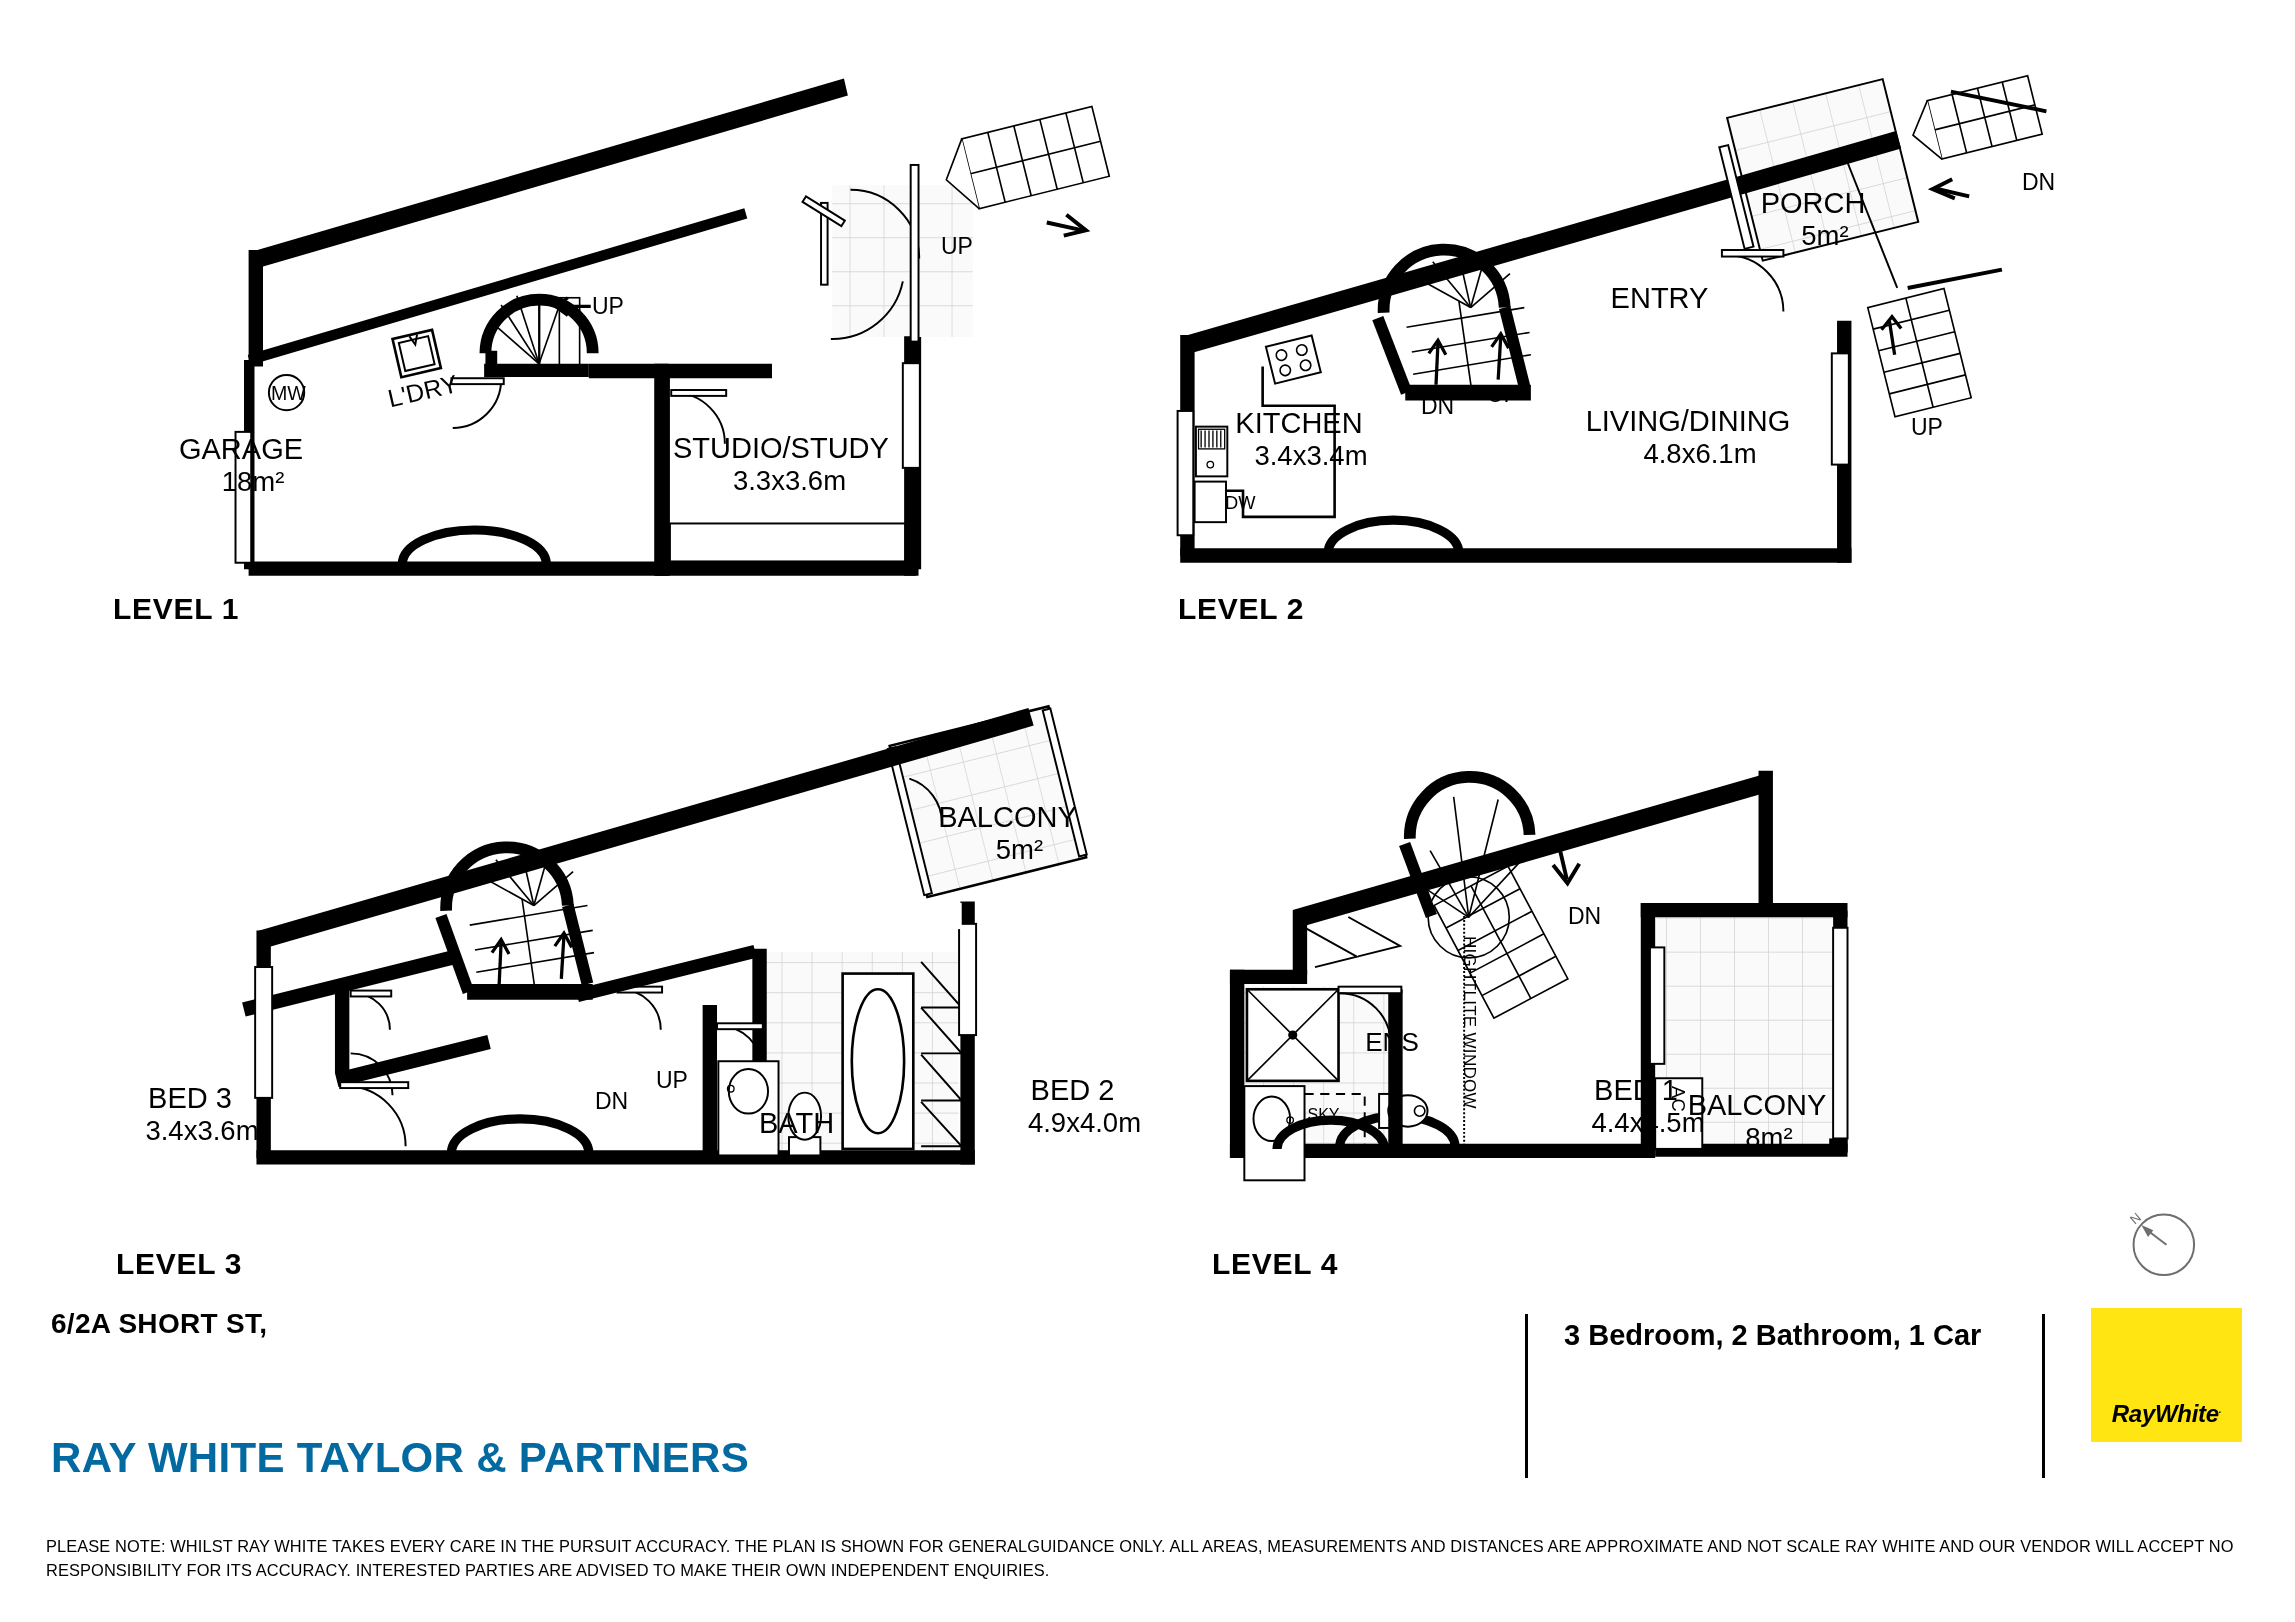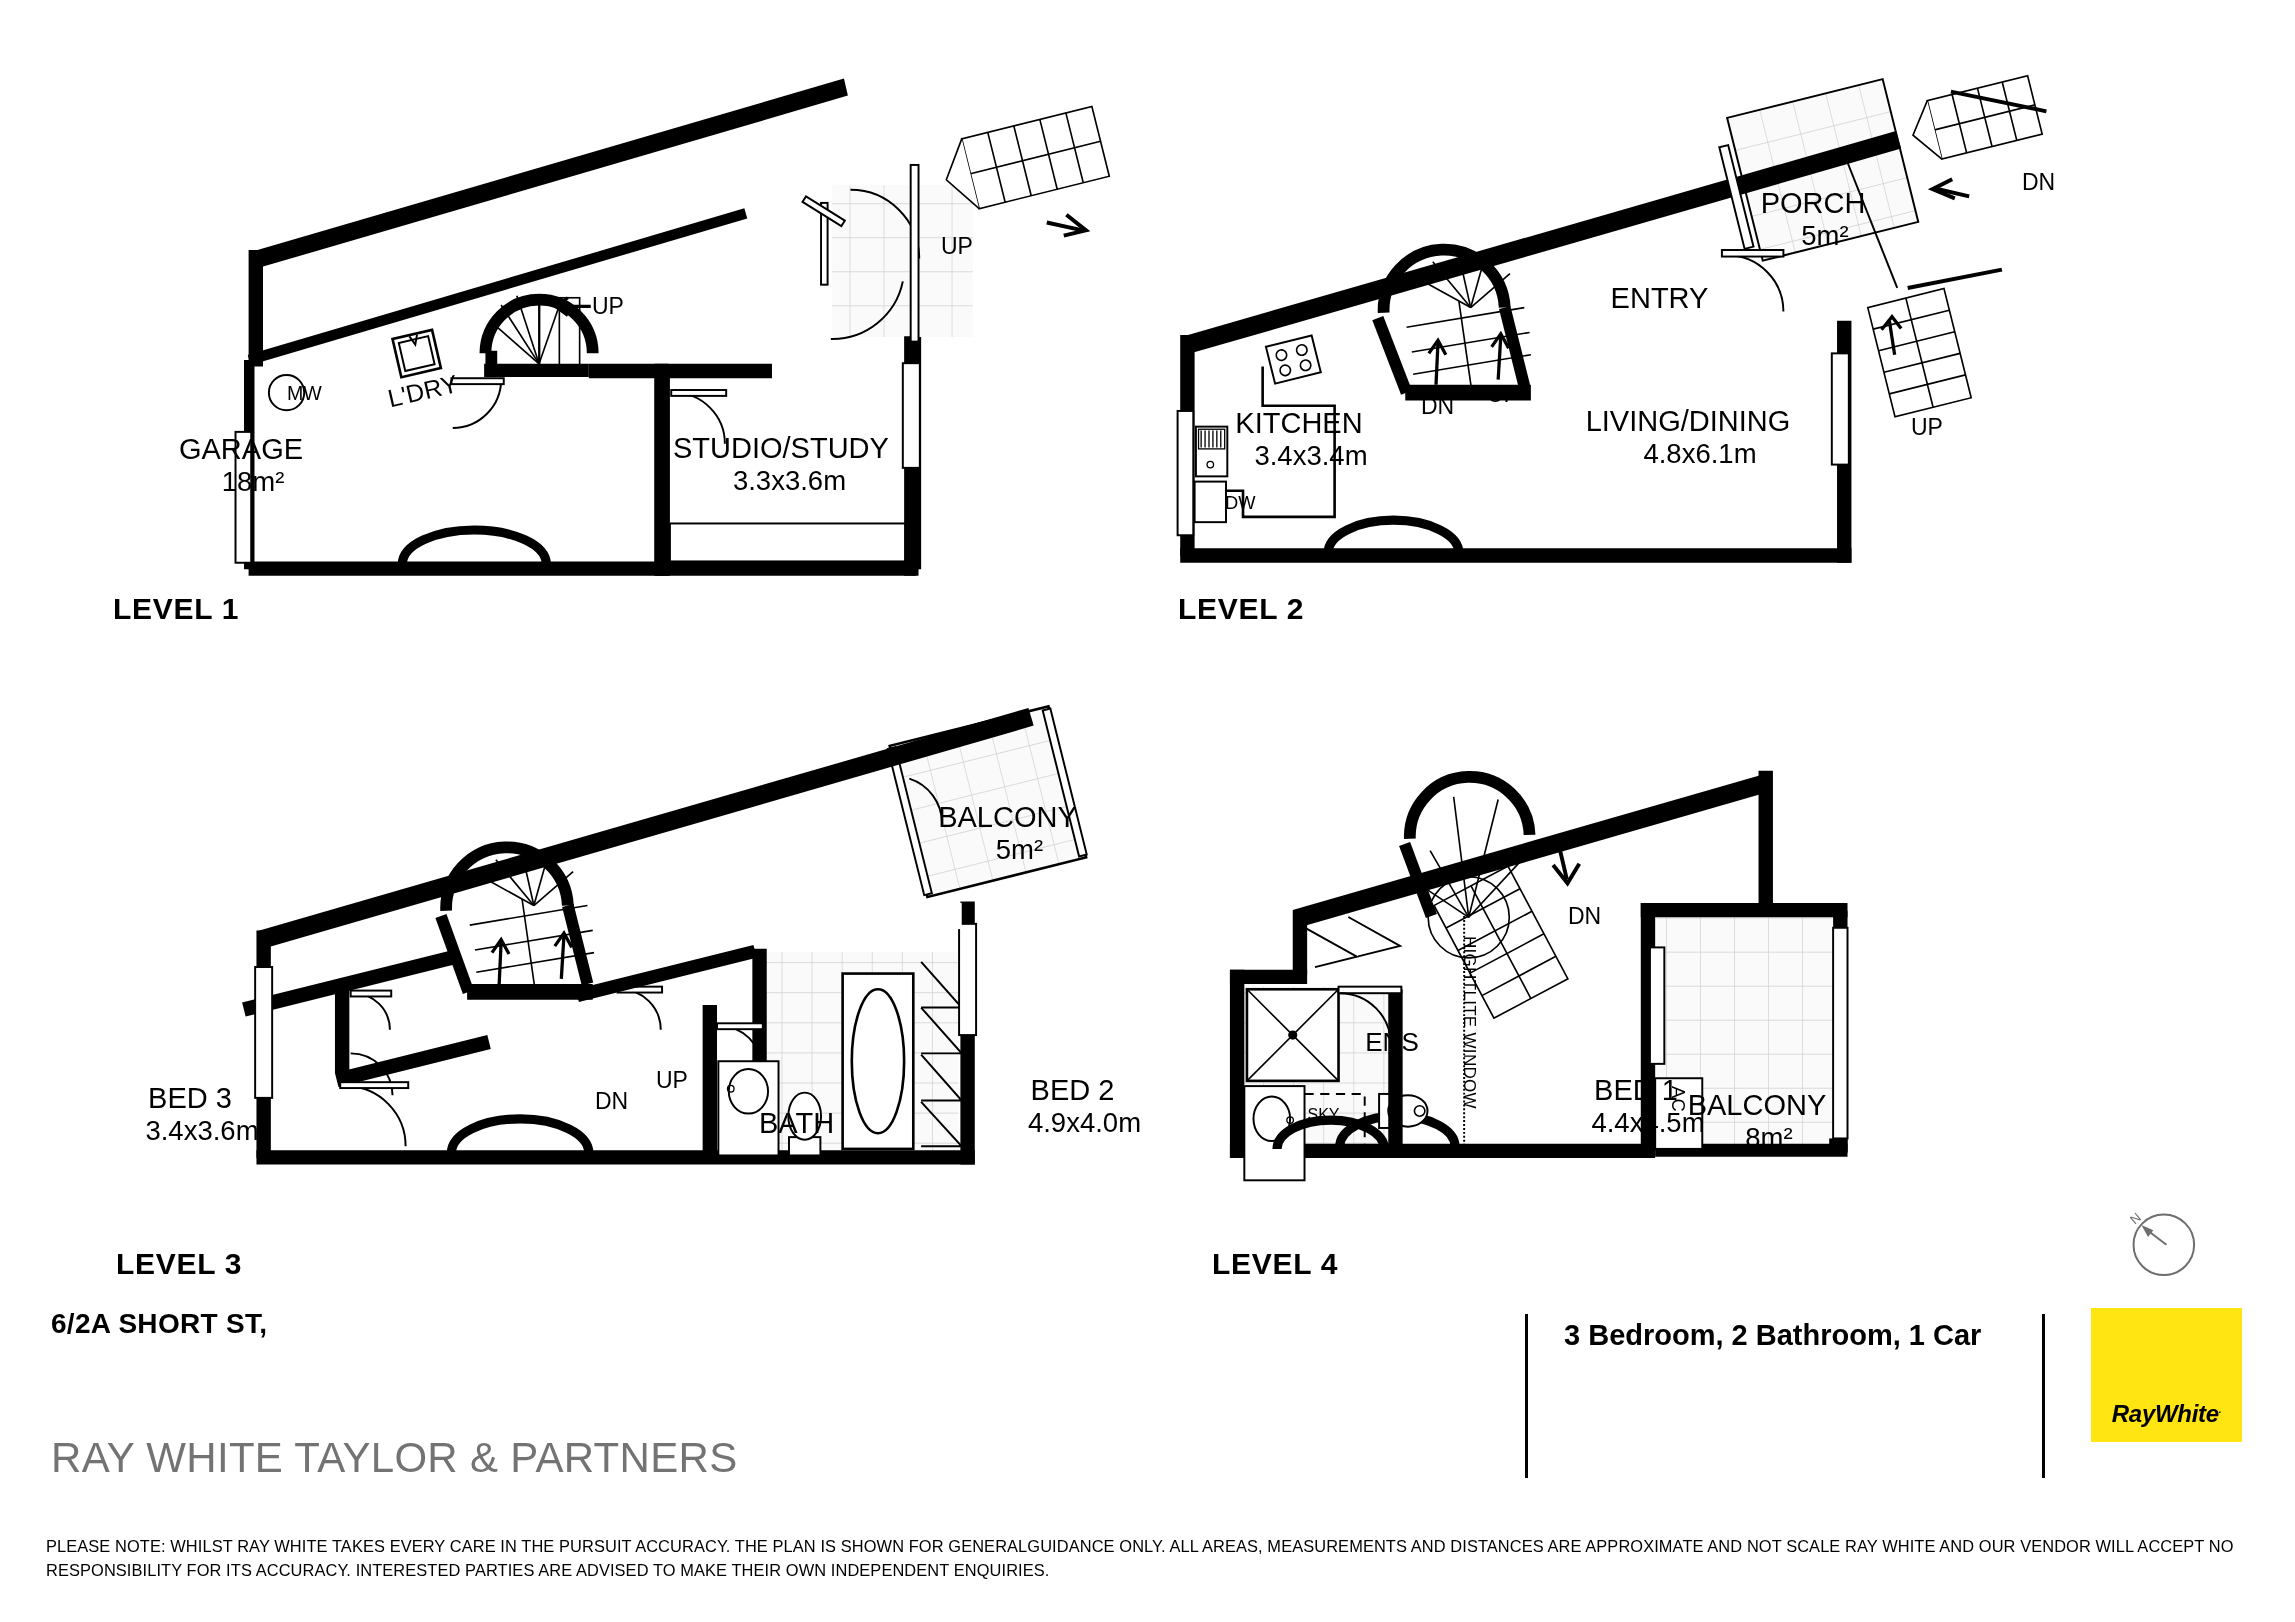--- a/index.html
+++ b/index.html
@@ -11,37 +11,37 @@
   
   .lvl-label{
     position:absolute;font-weight:bold;font-size:30px;letter-spacing:0.7px;
     font-family:"Liberation Sans", sans-serif;
   }
   .rm{
     position:absolute;font-size:29px;text-align:center;line-height:1.18;
     font-family:"Liberation Sans", sans-serif;white-space:nowrap;
   }
   .rm .dim{display:block;font-size:27.5px;margin-left:24px;}
-  .small{font-size:19.6px;padding-left:16px;}
+  .small{font-size:19.6px;}
   .tiny{font-size:15.7px;margin-left:26px;}
   .rot-ldry{position:absolute;font-size:25px;transform:rotate(-13deg);transform-origin:left top;}
   .stairlbl{position:absolute;font-size:23px;font-family:"Liberation Sans", sans-serif;}
   .vert-lbl{
     position:absolute;font-size:17px;letter-spacing:0.3px;
     writing-mode:vertical-rl; text-orientation:mixed;
   }
   
   #footer{position:absolute;left:0;top:1283px;width:2295px;height:340px;}
   .addr{
     position:absolute;left:51px;font-weight:bold;font-size:28px;letter-spacing:0.3px;
     font-family:"Liberation Sans", sans-serif;white-space:nowrap;text-align:right;
   }
   .agency{
-    position:absolute;left:51px;top:151px;font-weight:normal;font-size:42px;
-    letter-spacing:0.3px;color:#737373;white-space:nowrap;
+    position:absolute;left:51px;top:151px;font-weight:bold;font-size:42px;
+    letter-spacing:0.3px;color:#0369a1;white-space:nowrap;
   }
   .specs{position:absolute;left:1564px;top:36px;font-weight:bold;font-size:29px;white-space:nowrap;}
   .vrule{position:absolute;width:2.6px;background:#000;}
   .disclaimer{
     position:absolute;left:46px;top:252px;width:2212px;font-size:16.4px;line-height:1.45;
     font-family:"Liberation Sans", sans-serif;letter-spacing:0.1px;
   }
   .logo{
     position:absolute;left:2091px;top:1308px;width:151px;height:134px;background:#FFE512;
   }

